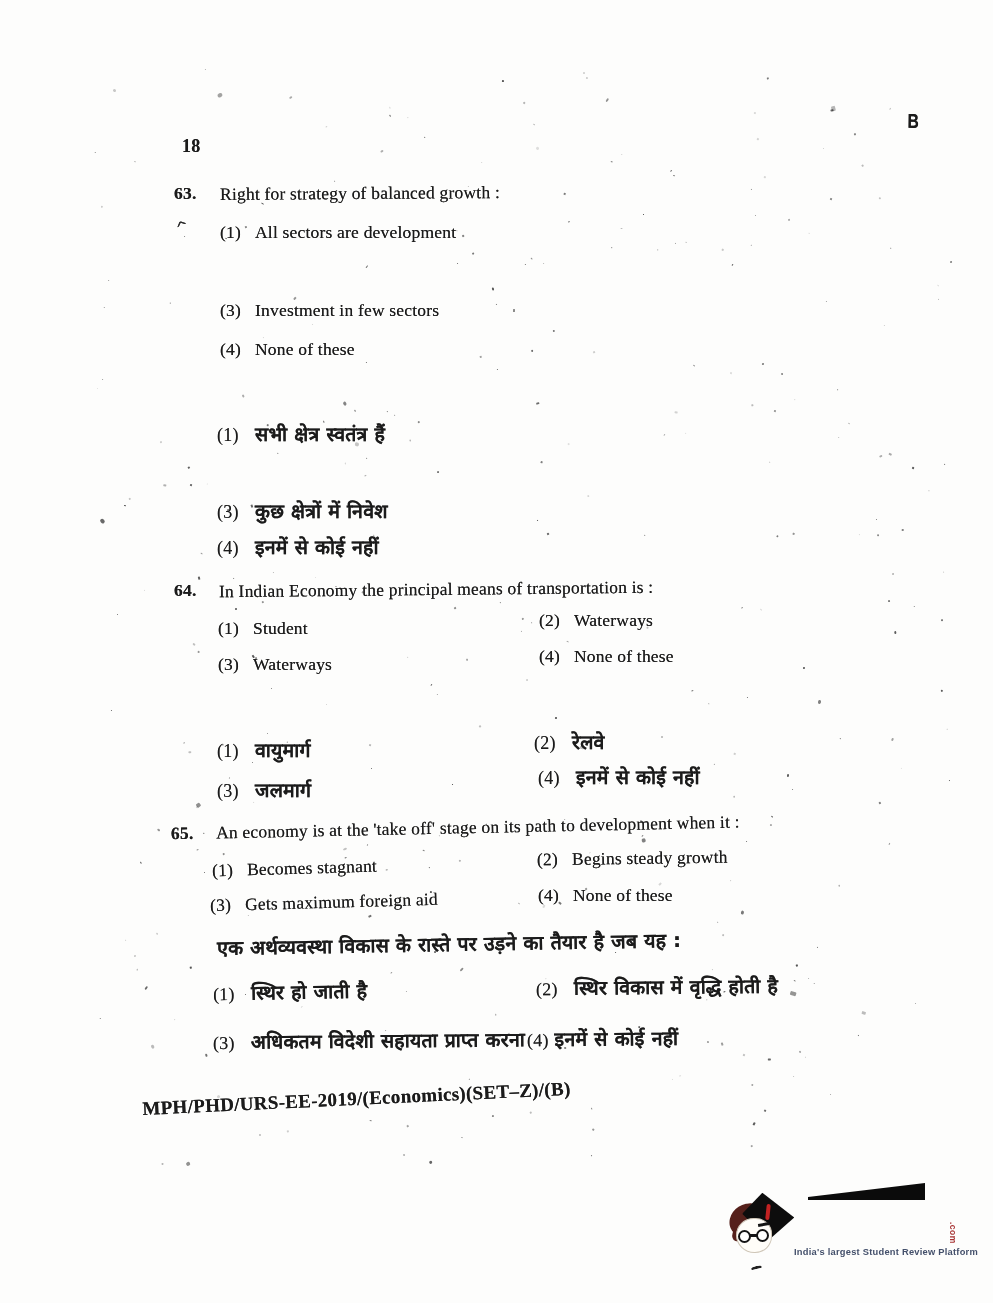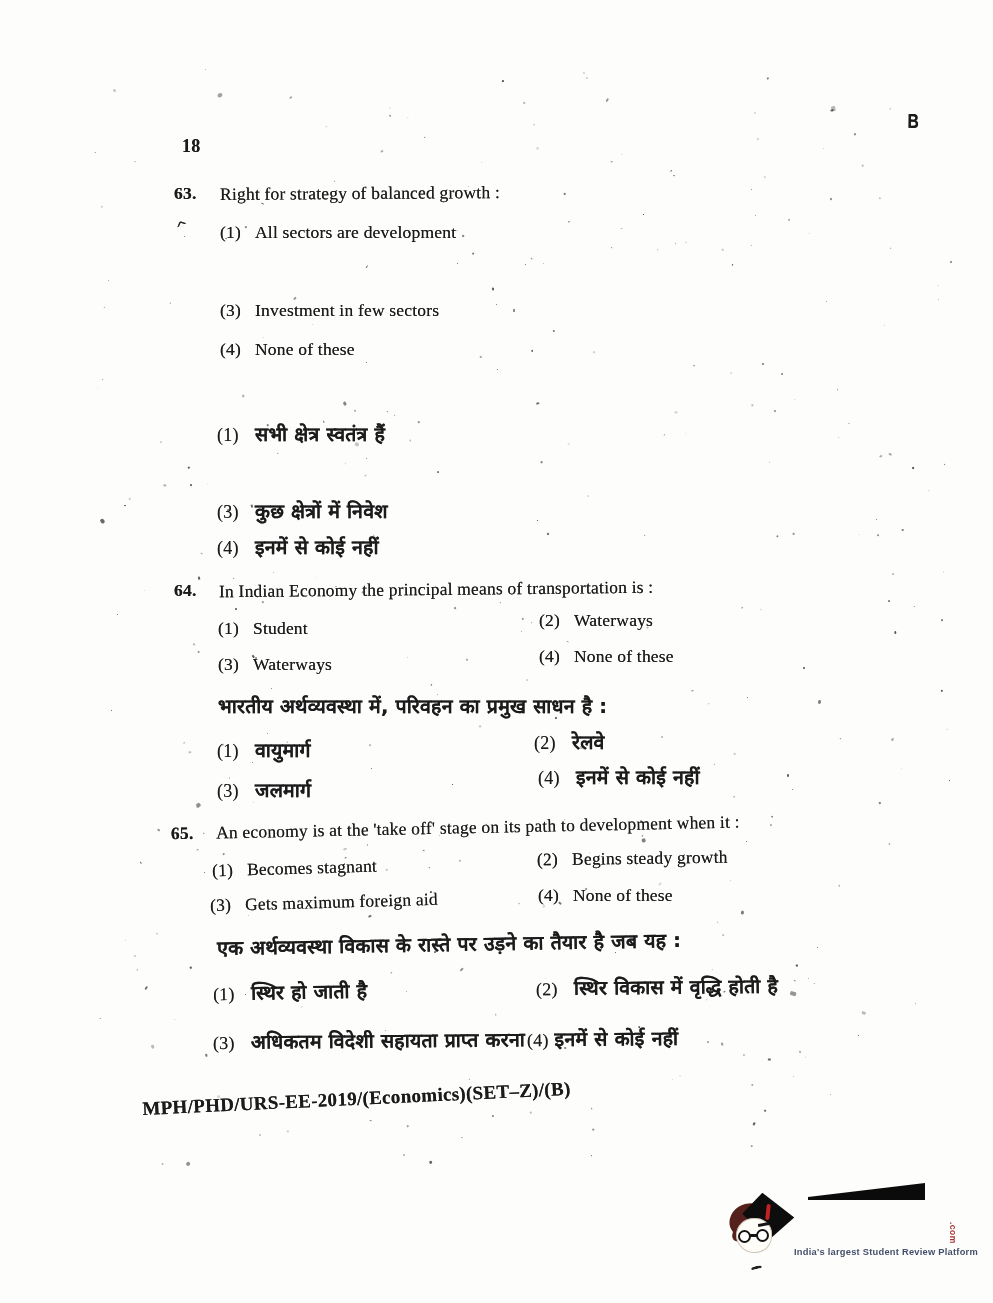--- a/index.html
+++ b/index.html
@@ -461,21 +461,20 @@
   <div class="line en opt" style="left:539px; top:610px;">
     <span class="num">(2)</span><span>Waterways</span>
   </div>
   <div class="line en opt" style="left:218px; top:654px;">
     <span class="num">(3)</span><span>Waterways</span>
   </div>
   <div class="line en opt" style="left:539px; top:646px;">
     <span class="num">(4)</span><span>None of these</span>
   </div>
 
-  <div class="line hi" style="left:218px; top:692px;">भारतीय अर्थव्यवस्था में, परिवहन का प्रमुख साधन है :</div>
   <div class="line hi opt" style="left:217px; top:736px;">
     <span class="num">(1)</span><span>वायुमार्ग</span>
   </div>
   <div class="line hi opt" style="left:534px; top:728px;">
     <span class="num">(2)</span><span>रेलवे</span>
   </div>
   <div class="line hi opt" style="left:217px; top:776px;">
     <span class="num">(3)</span><span>जलमार्ग</span>
   </div>
   <div class="line hi opt" style="left:538px; top:763px;">

